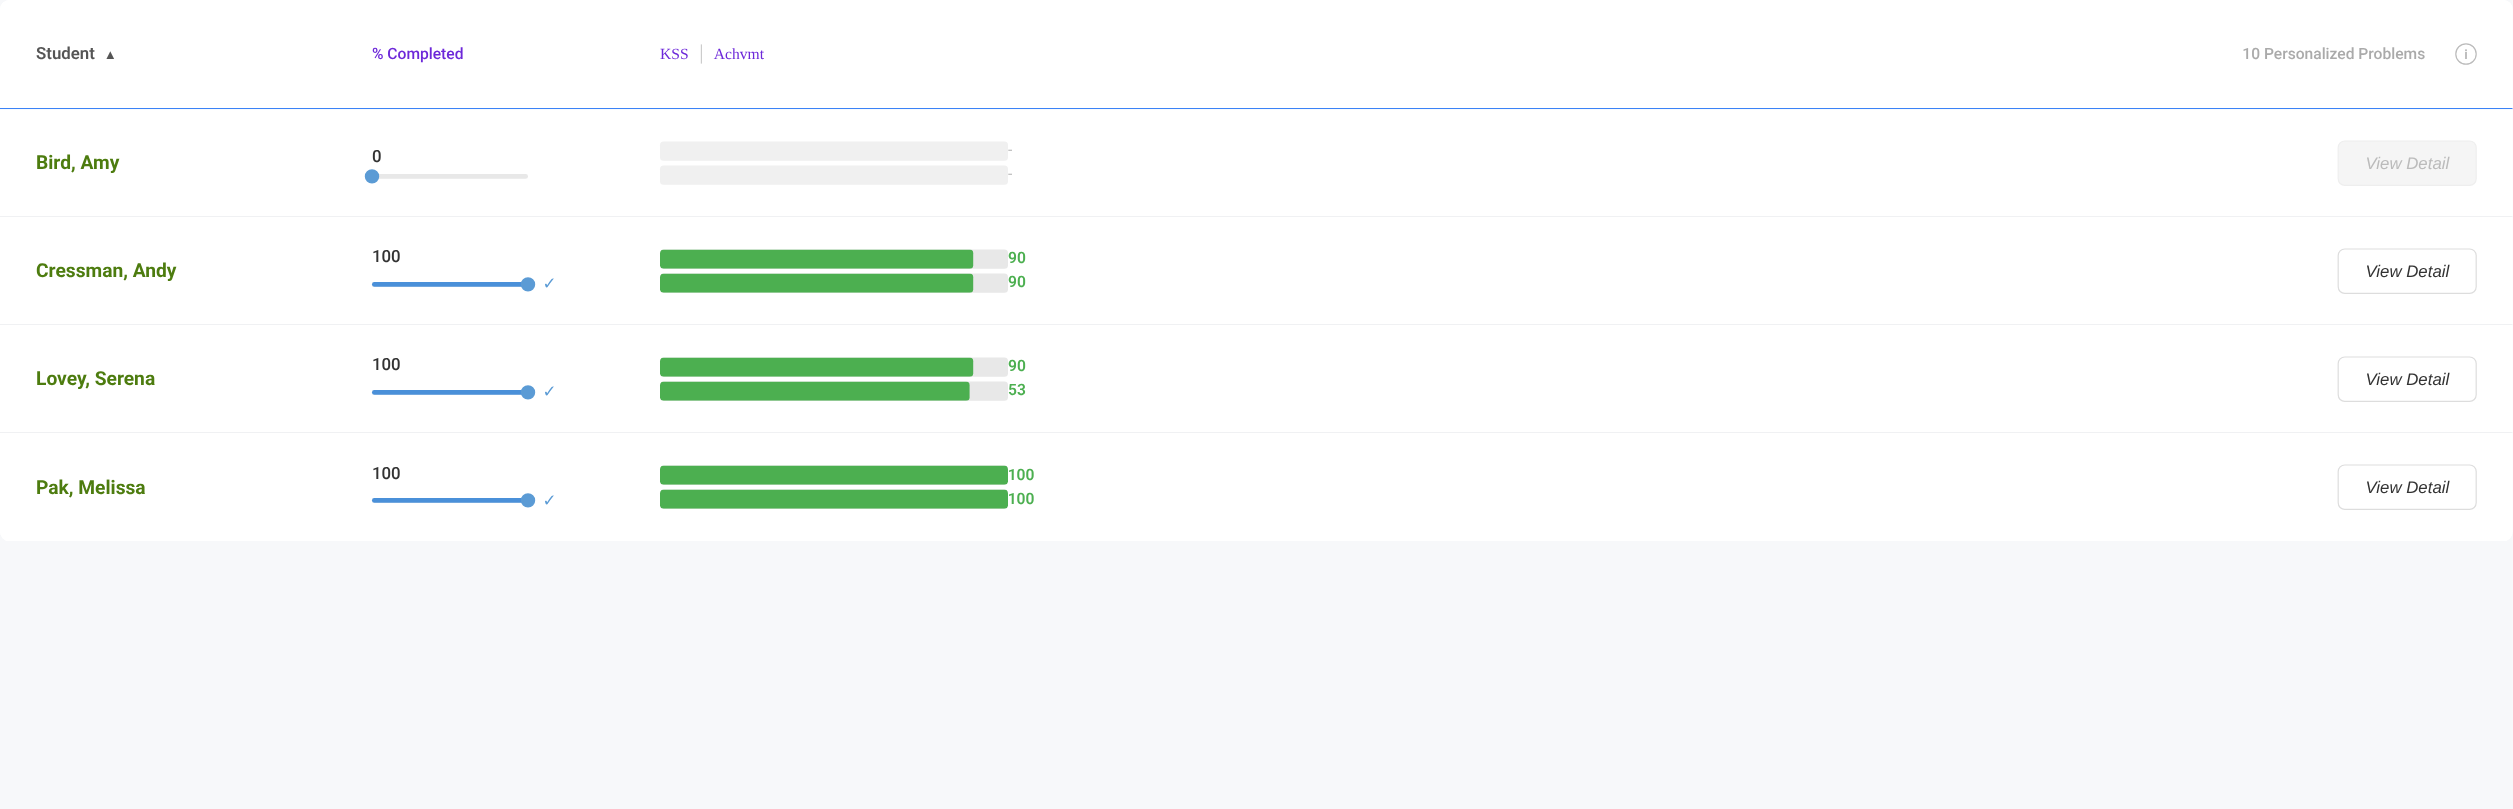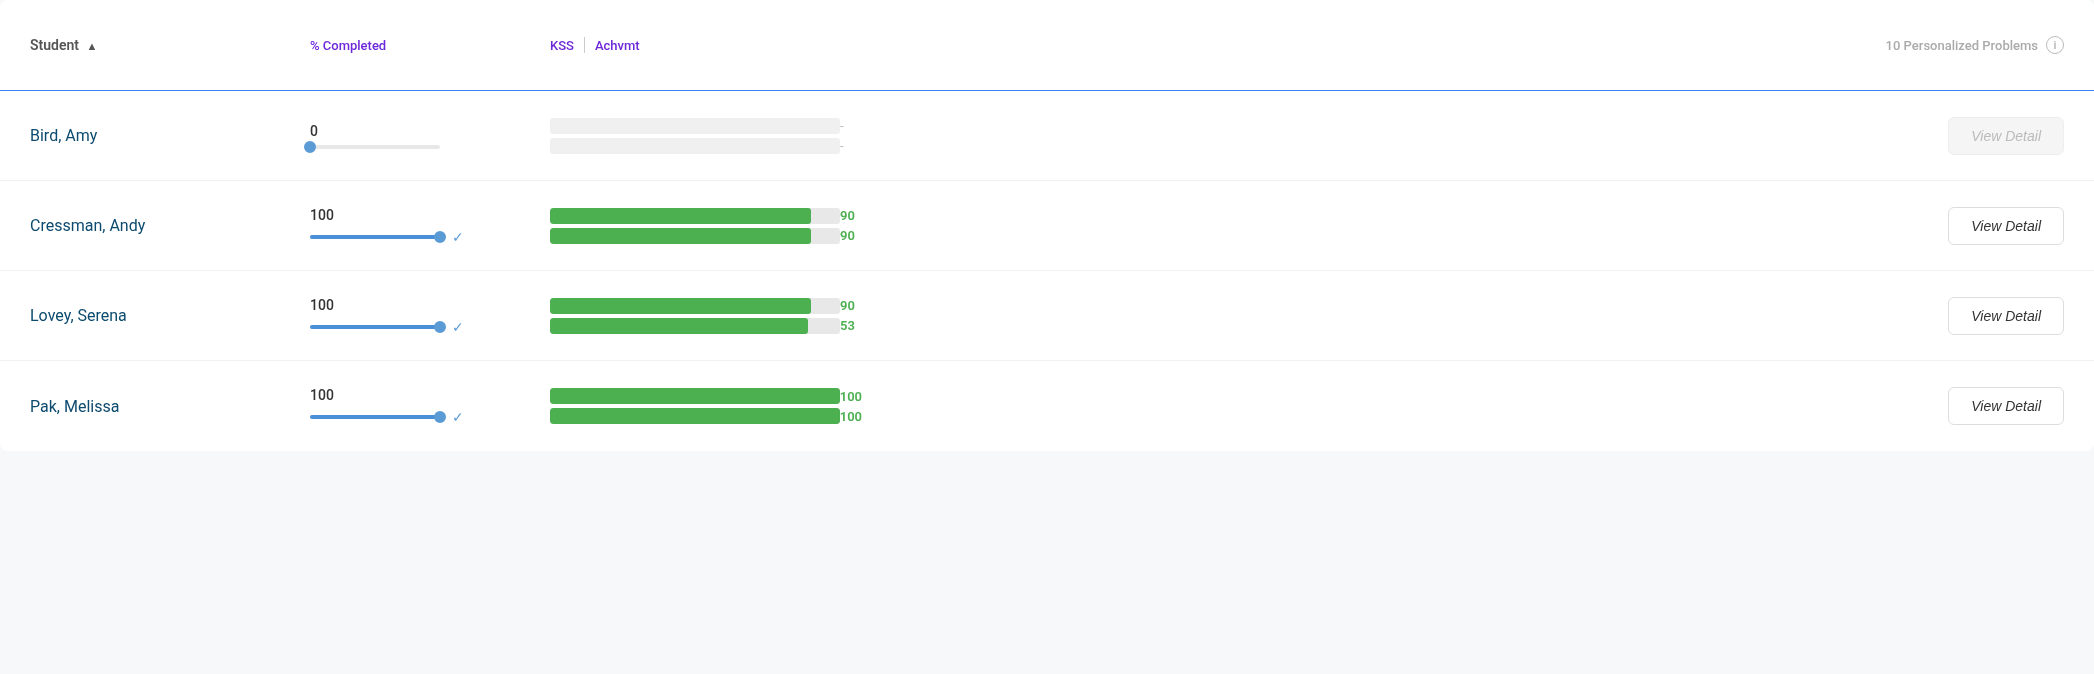--- a/index.html
+++ b/index.html
@@ -31,25 +31,26 @@
     .header-cell.student {
       color: #555;
       font-weight: 600;
       font-size: 14px;
     }
     .header-cell.kss-achv {
       display: flex;
       align-items: center;
       gap: 10px;
       padding-left: 20px;
+      font-family: Liberation Serif, serif;
     }
     .header-cell.personalized {
       display: flex;
       align-items: center;
-      gap: 8px;
+      gap: 25px;
       justify-content: flex-end;
       color: #aaa;
       font-size: 13px;
     }
     .divider-vert {
       width: 1px;
       height: 16px;
       background: #ccc;
       display: inline-block;
     }
@@ -79,22 +80,22 @@
       padding: 22px 30px;
       border-bottom: 1px solid #f0f1f3;
       background: #fff;
       min-height: 90px;
     }
     .data-row:last-child {
       border-bottom: none;
     }
     .student-name {
       font-size: 16px;
-      color: #0c4a6e;
-      font-weight: 400;
+      color: #4d7c0f;
+      font-weight: 700;
     }
     .progress-cell {
       display: flex;
       flex-direction: column;
       gap: 6px;
     }
     .progress-value {
       font-size: 14px;
       color: #333;
       font-weight: 500;

